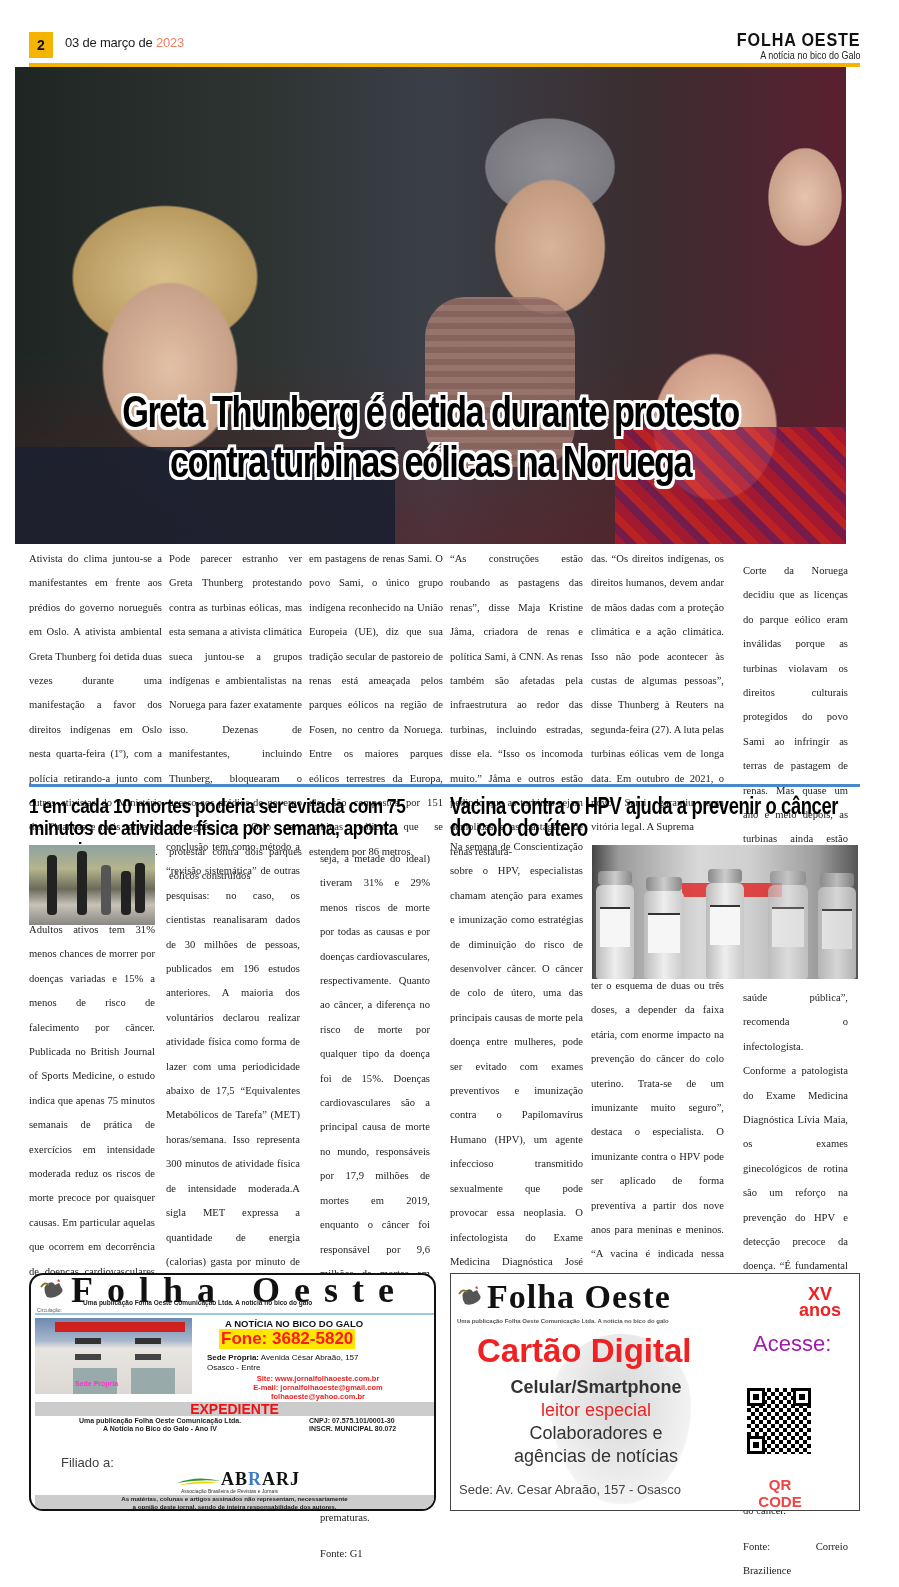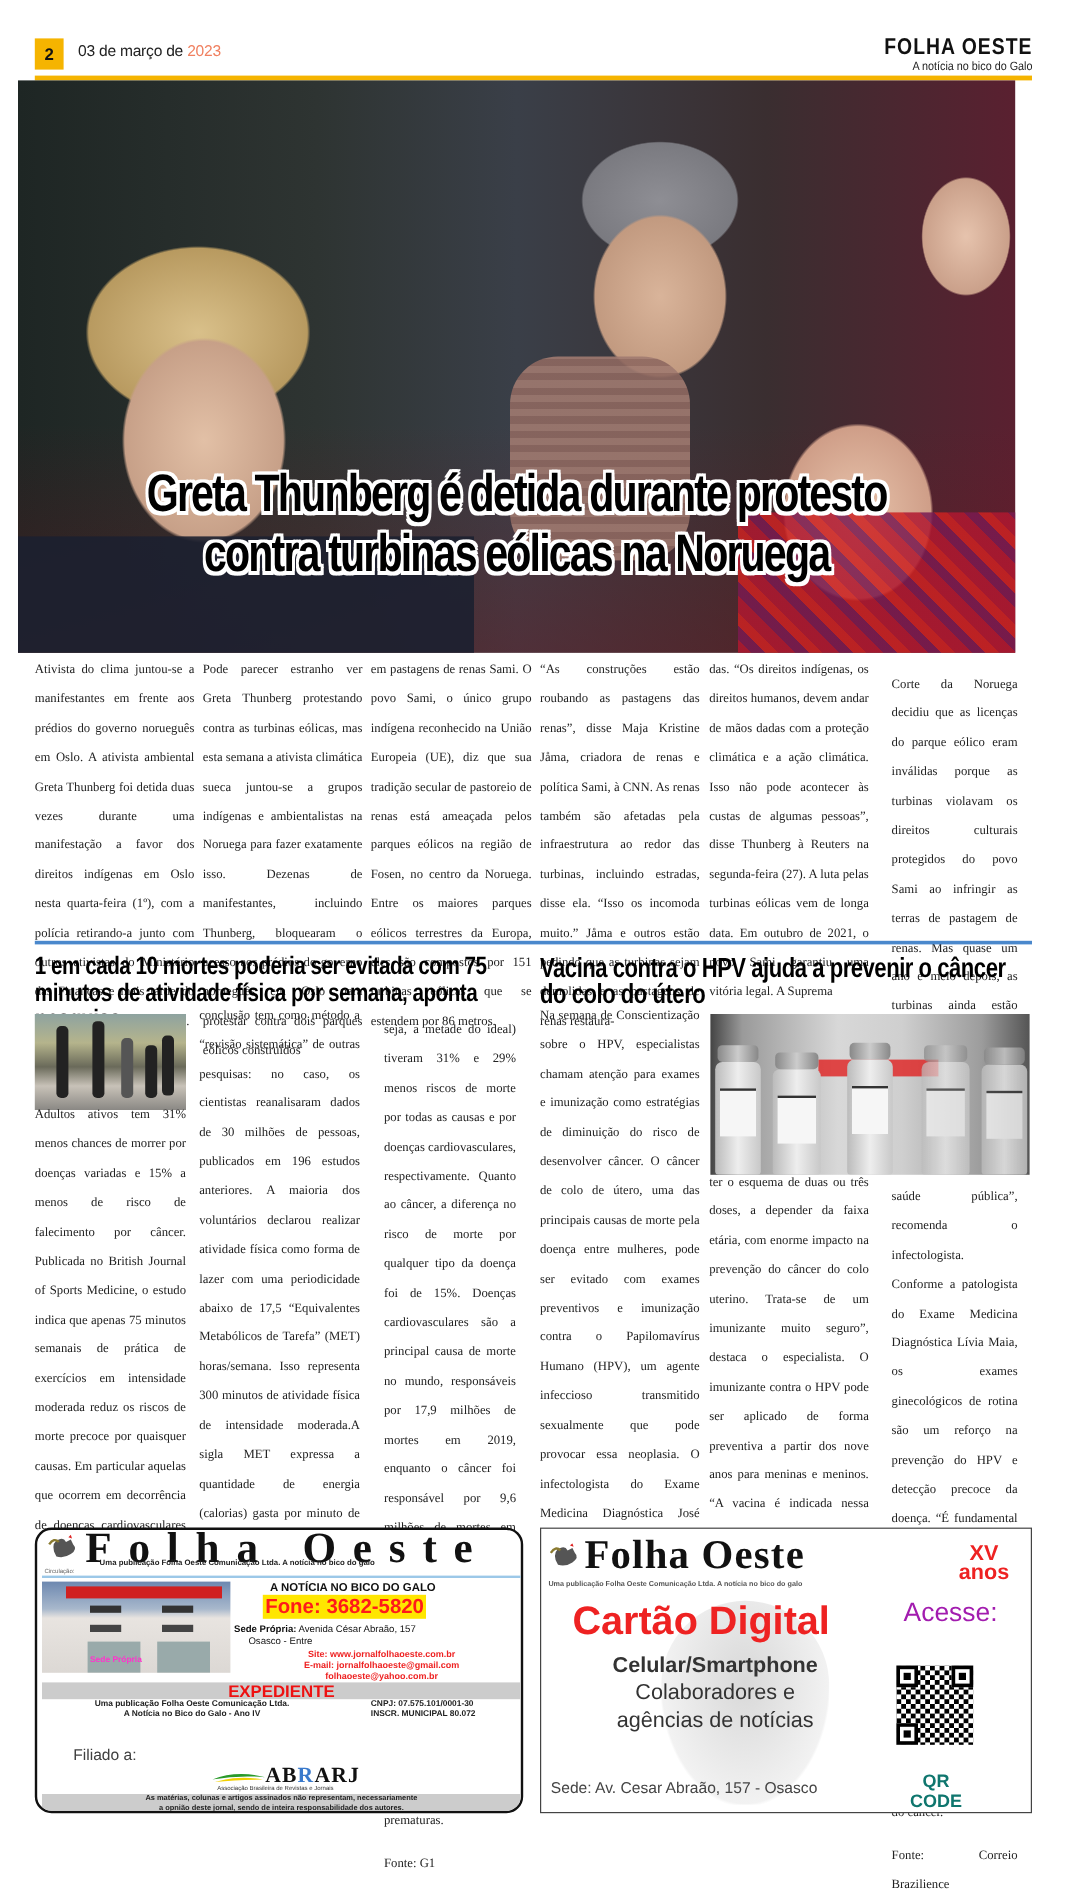--- a/index.html
+++ b/index.html
@@ -158,21 +158,21 @@
     <div style="position:absolute;left:40px;top:20px;width:26px;height:6px;background:#333;"></div>
     <div style="position:absolute;left:100px;top:20px;width:26px;height:6px;background:#333;"></div>
     <div style="position:absolute;left:40px;top:36px;width:26px;height:6px;background:#444;"></div>
     <div style="position:absolute;left:100px;top:36px;width:26px;height:6px;background:#444;"></div>
     <div style="position:absolute;left:38px;top:50px;width:44px;height:26px;background:#9aa;"></div>
     <div style="position:absolute;left:96px;top:50px;width:44px;height:26px;background:#9aa;"></div>
     <div class="sans" style="position:absolute;left:40px;top:62px;font-size:7px;font-weight:bold;color:#f3c;">Sede Própria</div>
   </div>
   <div class="sans" style="position:absolute;left:194px;top:43px;font-size:9.5px;font-weight:bold;color:#111;">A NOTÍCIA NO BICO DO GALO</div>
   <div class="sans" style="position:absolute;left:188px;top:54px;font-size:17px;font-weight:bold;color:#ff1a1a;background:#ffe600;padding:0 2px;line-height:20px;">Fone: 3682-5820</div>
-  <div class="sans" style="position:absolute;left:164px;top:78px;font-size:8px;color:#111;text-align:right;"><b>Sede Própria:</b><span> Avenida César Abraão, 157</span></div>
+  <div class="sans" style="position:absolute;left:176px;top:78px;font-size:8px;color:#111;text-align:right;"><b>Sede Própria:</b><span> Avenida César Abraão, 157</span></div>
   <div class="sans" style="position:absolute;left:176px;top:88px;font-size:8px;color:#111;">Osasco - Entre</div>
   <div class="sans" style="position:absolute;left:176px;top:99px;width:222px;text-align:center;font-size:7.5px;font-weight:bold;color:#e22;line-height:9px;">
     <div>Site: www.jornalfolhaoeste.com.br</div>
     <div>E-mail: jornalfolhaoeste@gmail.com</div>
     <div>folhaoeste@yahoo.com.br</div>
   </div>
   <div class="sans" style="position:absolute;left:4px;top:127px;width:399px;height:14px;background:#ccc;text-align:center;font-size:14px;font-weight:bold;color:#ee1111;line-height:14px;">EXPEDIENTE</div>
   <div class="sans" style="position:absolute;left:24px;top:142px;width:210px;text-align:center;font-size:7px;font-weight:bold;line-height:8px;">
     <div>Uma publicação Folha Oeste Comunicação Ltda.</div>
     <div>A Notícia no Bico do Galo - Ano IV</div>
@@ -204,23 +204,24 @@
   <div class="ff-logo" style="position:absolute;left:36px;top:4px;font-size:34px;letter-spacing:1px;">Folha Oeste</div>
   <div class="sans" style="position:absolute;left:6px;top:44px;font-size:6px;font-weight:bold;color:#555;">Uma publicação Folha Oeste Comunicação Ltda. A notícia no bico do galo</div>
   <div class="sans" style="position:absolute;left:346px;top:12px;width:46px;text-align:center;font-size:18px;font-weight:bold;color:#ee2222;line-height:16px;">
     <div>XV</div>
     <div>anos</div>
   </div>
   <div class="sans" style="position:absolute;left:26px;top:58px;font-size:33px;font-weight:bold;color:#ee2222;">Cartão Digital</div>
   <div class="sans" style="position:absolute;left:302px;top:57px;font-size:22px;color:#a21caf;">Acesse:</div>
   <div class="sans" style="position:absolute;left:0;top:102px;width:290px;text-align:center;line-height:23px;">
     <div style="font-size:18px;font-weight:bold;color:#333;">Celular/Smartphone</div>
+    <div style="font-size:18px;color:#ee2222;">leitor especial</div>
     <div style="font-size:18px;color:#333;">Colaboradores e</div>
     <div style="font-size:18px;color:#333;">agências de notícias</div>
   </div>
   <div class="sans" style="position:absolute;left:8px;top:208px;font-size:13px;color:#444;">Sede: Av. Cesar Abraão, 157 - Osasco</div>
   <div class="qr">
     <div class="f" style="left:0;top:0;"></div>
     <div class="f" style="right:0;top:0;"></div>
     <div class="f" style="left:0;bottom:0;"></div>
   </div>
-  <div class="sans" style="position:absolute;left:296px;top:202px;width:66px;text-align:center;font-size:15px;font-weight:bold;color:#0f766e;">QR CODE</div>
+  <div class="sans" style="position:absolute;left:296px;top:202px;width:66px;text-align:center;font-size:15px;font-weight:bold;color:#ef4444;">QR CODE</div>
 </div>
 
 </body></html>

